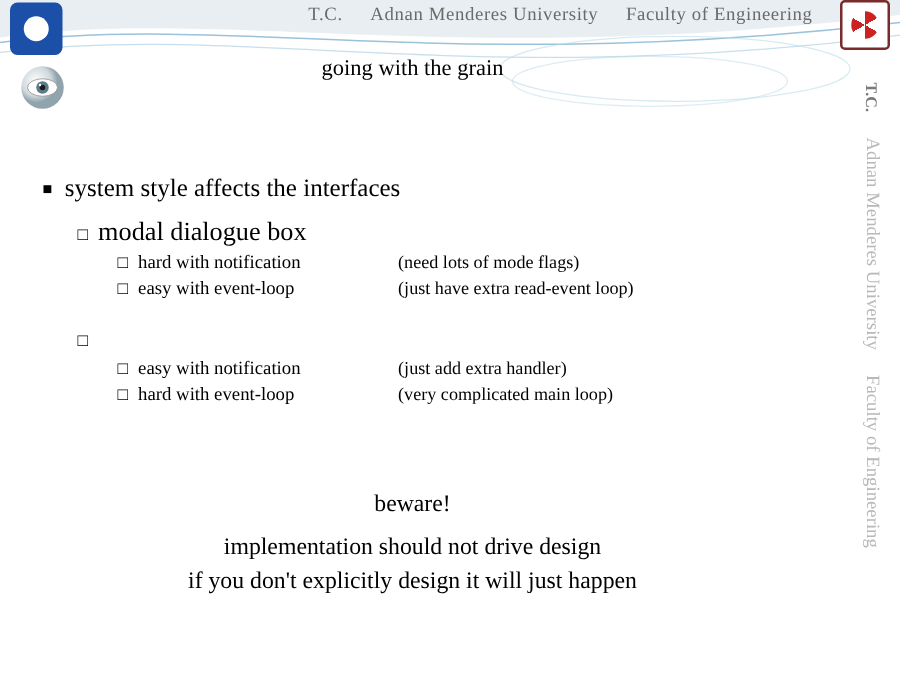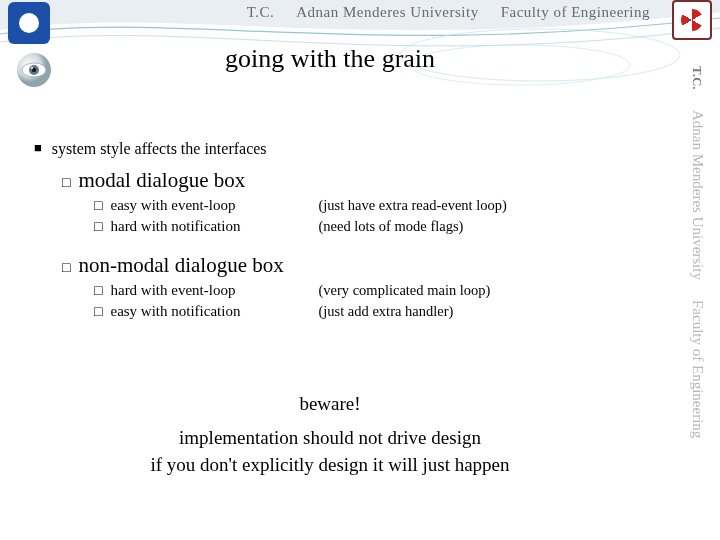--- a/index.html
+++ b/index.html
@@ -69,34 +69,34 @@
     width: 40px; height: 40px;
     z-index: 3;
   }
   .eye-icon svg { width: 100%; height: 100%; }
 
   .title {
     position: absolute;
     top: 44px;
     left: 0; right: 60px;
     text-align: center;
-    font-size: 26px;
+    font-size: 18px;
     color: #000;
     z-index: 3;
   }
 
   .content {
     position: absolute;
     top: 140px;
     left: 34px;
     right: 60px;
     z-index: 3;
   }
   .lvl0 {
-    font-size: 16px;
+    font-size: 20px;
     margin-bottom: 10px;
     display: flex;
     align-items: baseline;
     gap: 10px;
   }
   .bullet-square-filled::before {
     content: "■";
     font-size: 13px;
     position: relative;
     top: -2px;
@@ -201,44 +201,43 @@
     <span class="bullet-square-filled"></span>
     <span>system style affects the interfaces</span>
   </div>
 
   <div class="lvl1">
     <span class="bullet-square-open"></span>
     <span>modal dialogue box</span>
   </div>
   <div class="lvl2-row">
     <span class="bullet-square-open"></span>
+    <span class="lvl2-label">hard with notification</span>
+    <span class="lvl2-note">(need lots of mode flags)</span>
+  </div>
+  <div class="lvl2-row">
+    <span class="bullet-square-open"></span>
     <span class="lvl2-label">easy with event-loop</span>
     <span class="lvl2-note">(just have extra read-event loop)</span>
   </div>
-  <div class="lvl2-row">
-    <span class="bullet-square-open"></span>
-    <span class="lvl2-label">hard with notification</span>
-    <span class="lvl2-note">(need lots of mode flags)</span>
-  </div>
 
   <div class="block-gap"></div>
 
   <div class="lvl1">
     <span class="bullet-square-open"></span>
-    <span>non-modal dialogue box</span>
+  </div>
+  <div class="lvl2-row">
+    <span class="bullet-square-open"></span>
+    <span class="lvl2-label">easy with notification</span>
+    <span class="lvl2-note">(just add extra handler)</span>
   </div>
   <div class="lvl2-row">
     <span class="bullet-square-open"></span>
     <span class="lvl2-label">hard with event-loop</span>
     <span class="lvl2-note">(very complicated main loop)</span>
-  </div>
-  <div class="lvl2-row">
-    <span class="bullet-square-open"></span>
-    <span class="lvl2-label">easy with notification</span>
-    <span class="lvl2-note">(just add extra handler)</span>
   </div>
 </div>
 
 <div class="footer-block">
   <div class="footer-beware">beware!</div>
   <div>implementation should not drive design</div>
   <div>if you don't explicitly design it will just happen</div>
 </div>
 
 <div class="sidebar-right">

